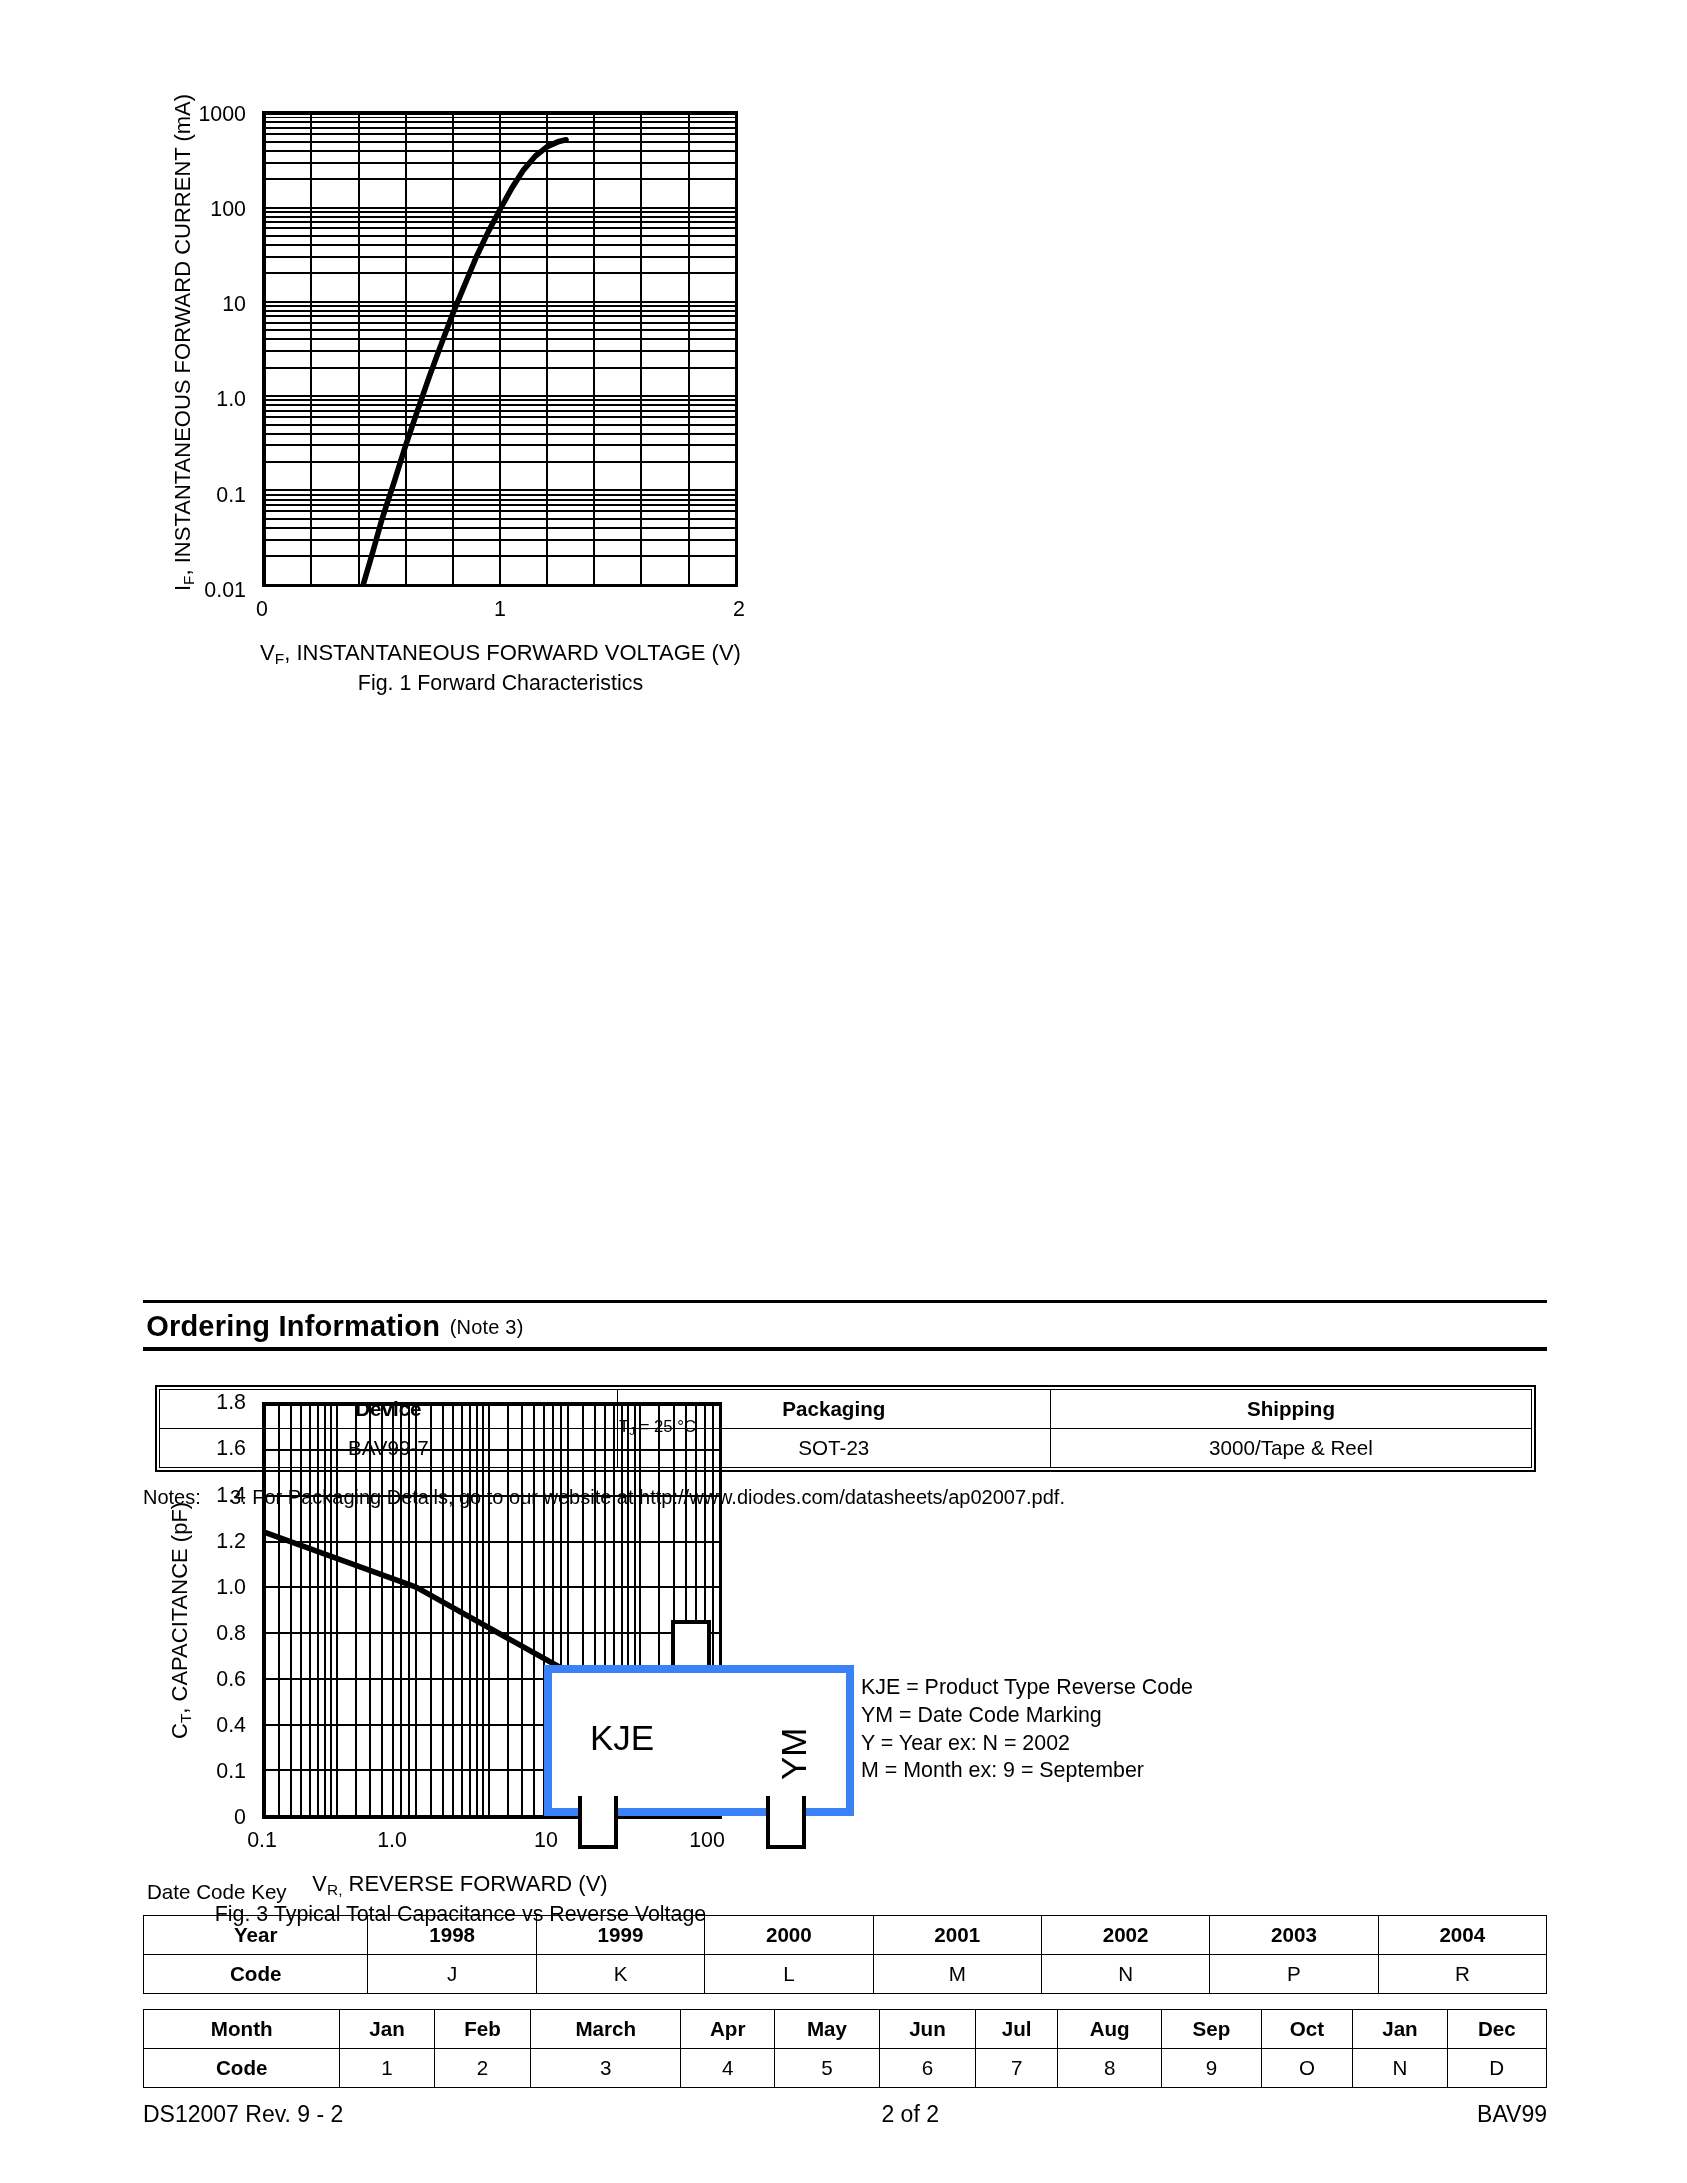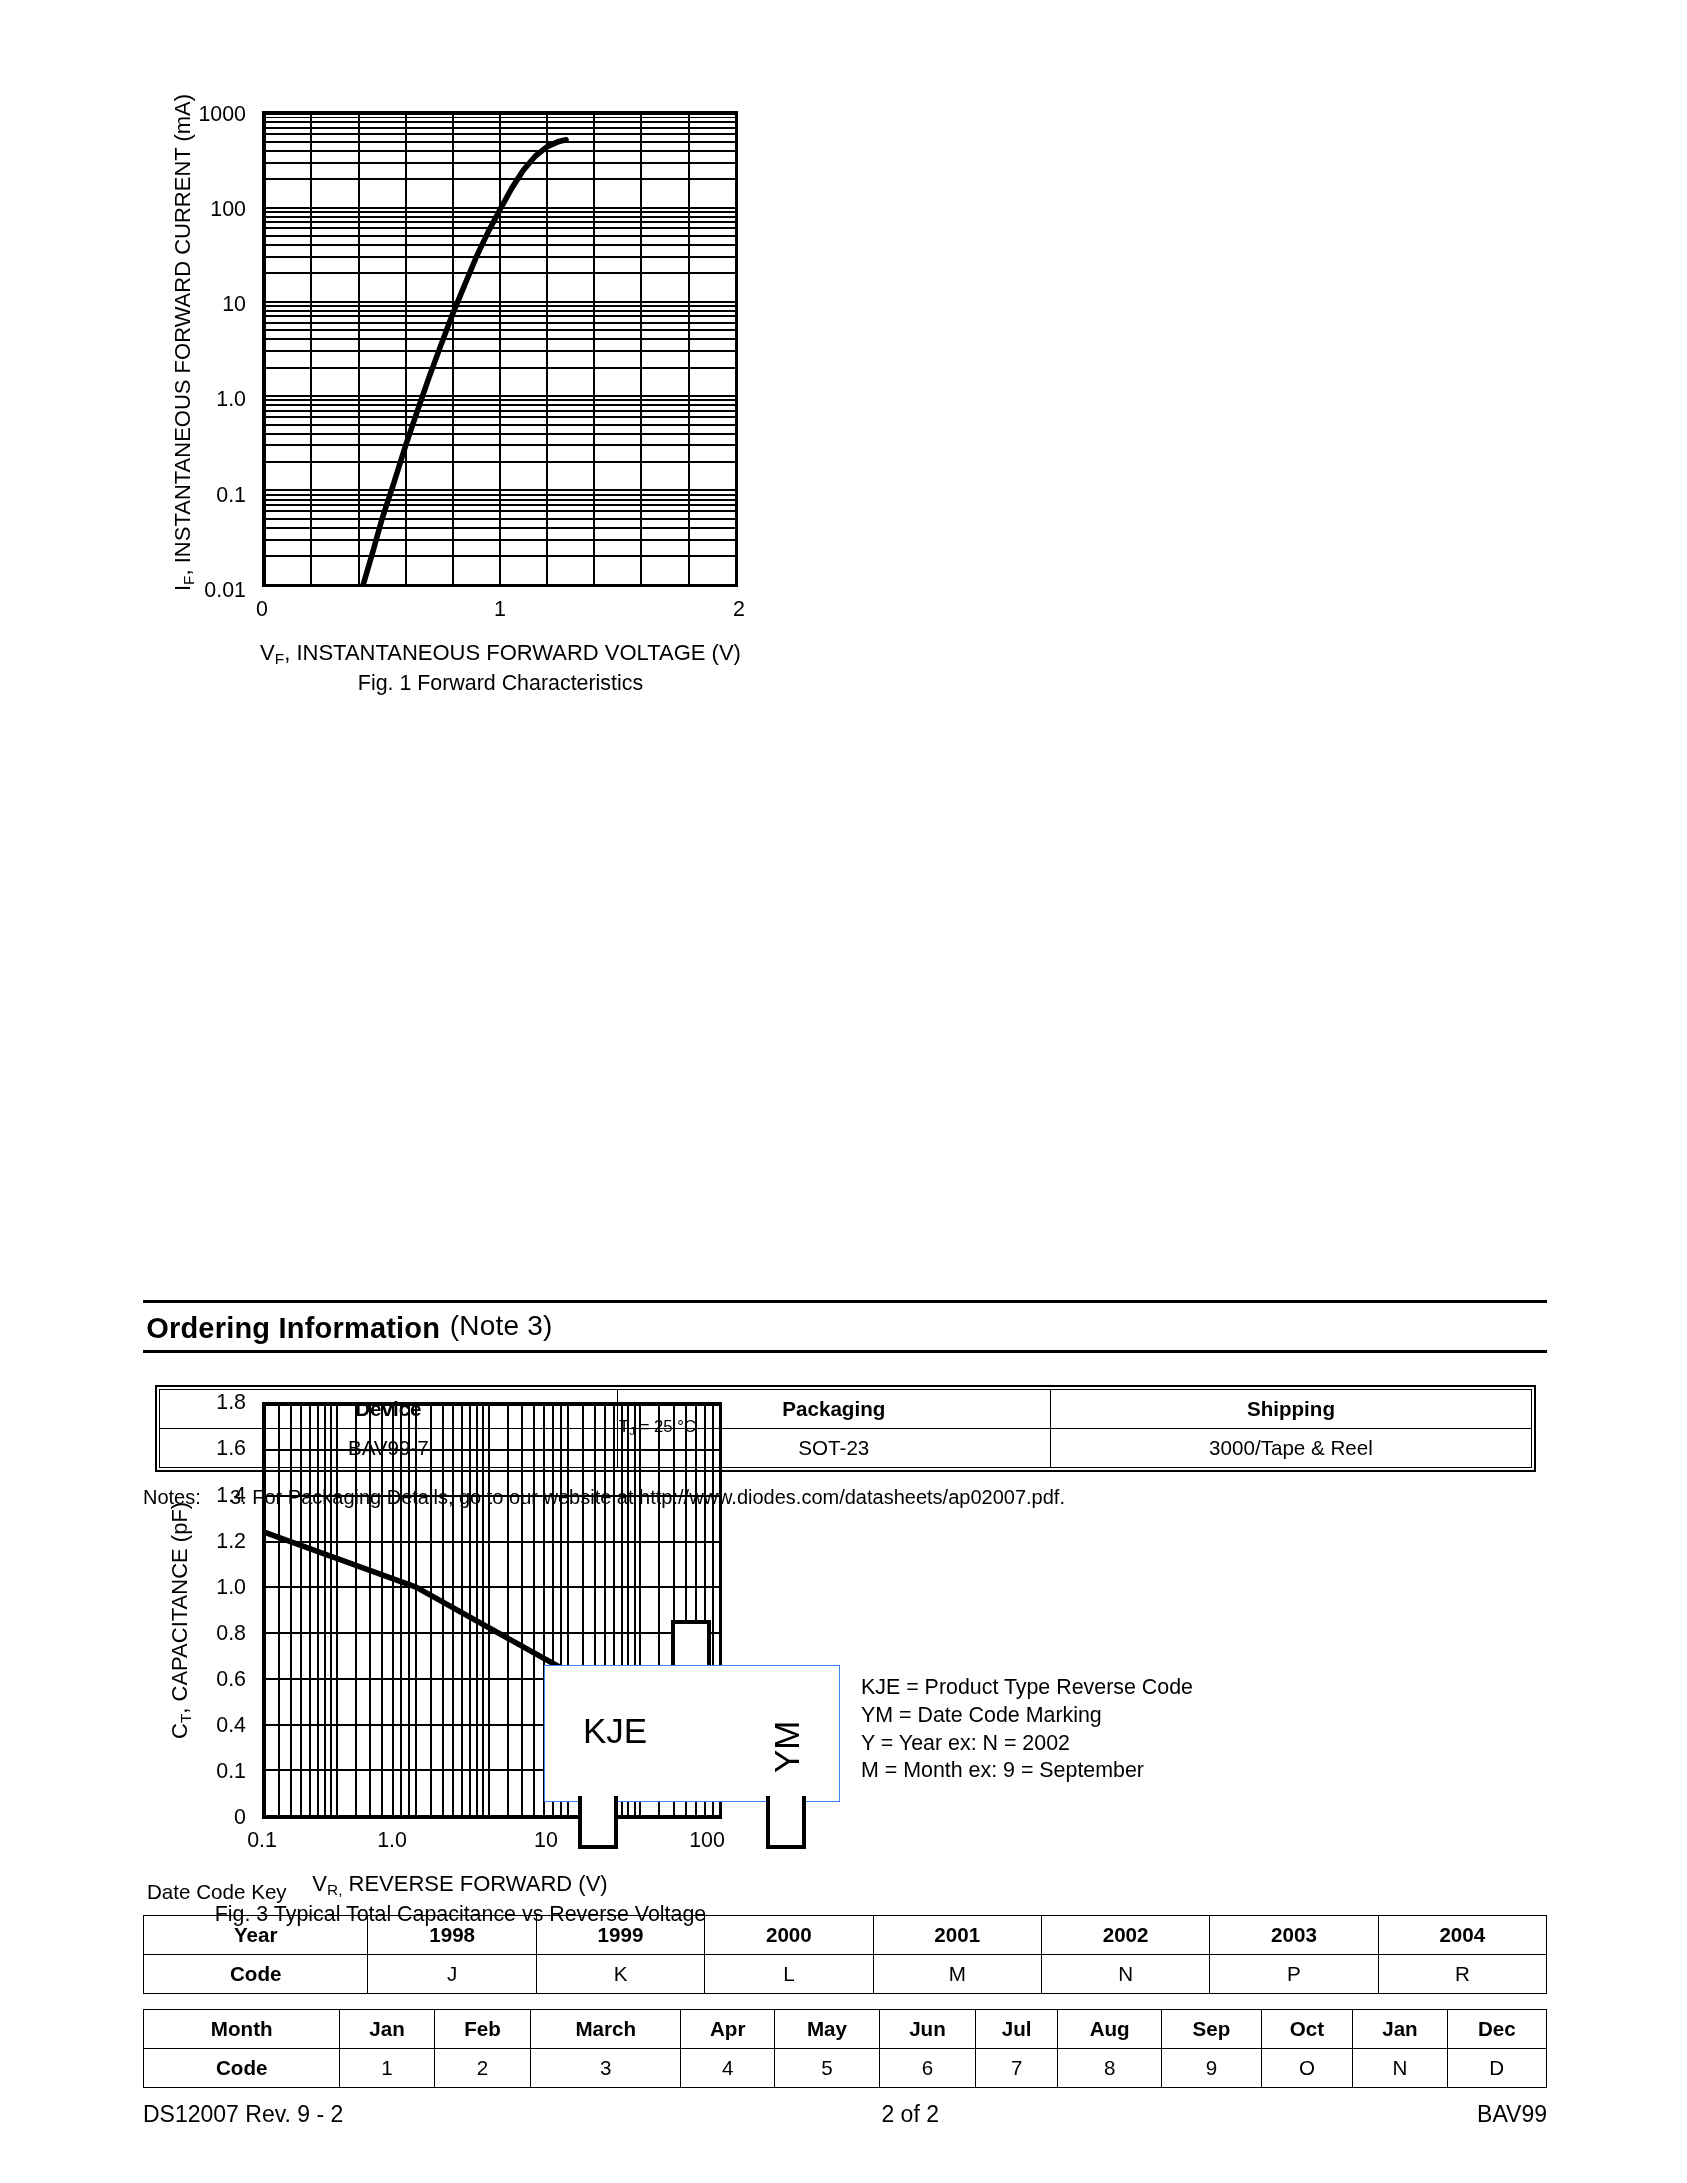--- a/index.html
+++ b/index.html
@@ -64,21 +64,21 @@
   
   .section {
     position:absolute;
     left:143px; width:1404px;
   }
   .rule-thick { height:3.2px; background:#000; width:100%; }
   .sect-title {
     font-size:29px; font-weight:bold; letter-spacing:0.2px;
     padding:6.4px 0 4.8px 3.2px; display:flex; align-items:flex-end; gap:9.5px;
   }
-  .sect-note { font-size:28px; font-weight:normal; padding-bottom:3.2px;}
+  .sect-note { font-size:20px; font-weight:normal; padding-bottom:3.2px;}
 
   
   table.grid {
     border-collapse:collapse;
     width:100%;
     font-size:20.6px;
   }
   table.grid td, table.grid th {
     border:1.6px solid #000;
     text-align:center;
@@ -91,21 +91,21 @@
     border:2.4px solid #000; padding:1.6px;
   }
 
   .notes-line {
     position:absolute; font-size:20px; white-space:nowrap;
   }
 
   
   .pkg { position:absolute; }
   .pkg .body {
-    position:absolute; border:1px solid #3b82f6; background:#fff;
+    position:absolute; border:8px solid #3b82f6; background:#fff;
   }
   .pkg .pin { position:absolute; border:4px solid #000; background:#fff; }
   .pkg .m1 {
     position:absolute; font-size:35px;
   }
   .pkg .m2 {
     position:absolute; font-size:35px;
     transform:rotate(-90deg); transform-origin:0 0;
   }
   .legend { position:absolute; font-size:21.4px; line-height:1.30; }

